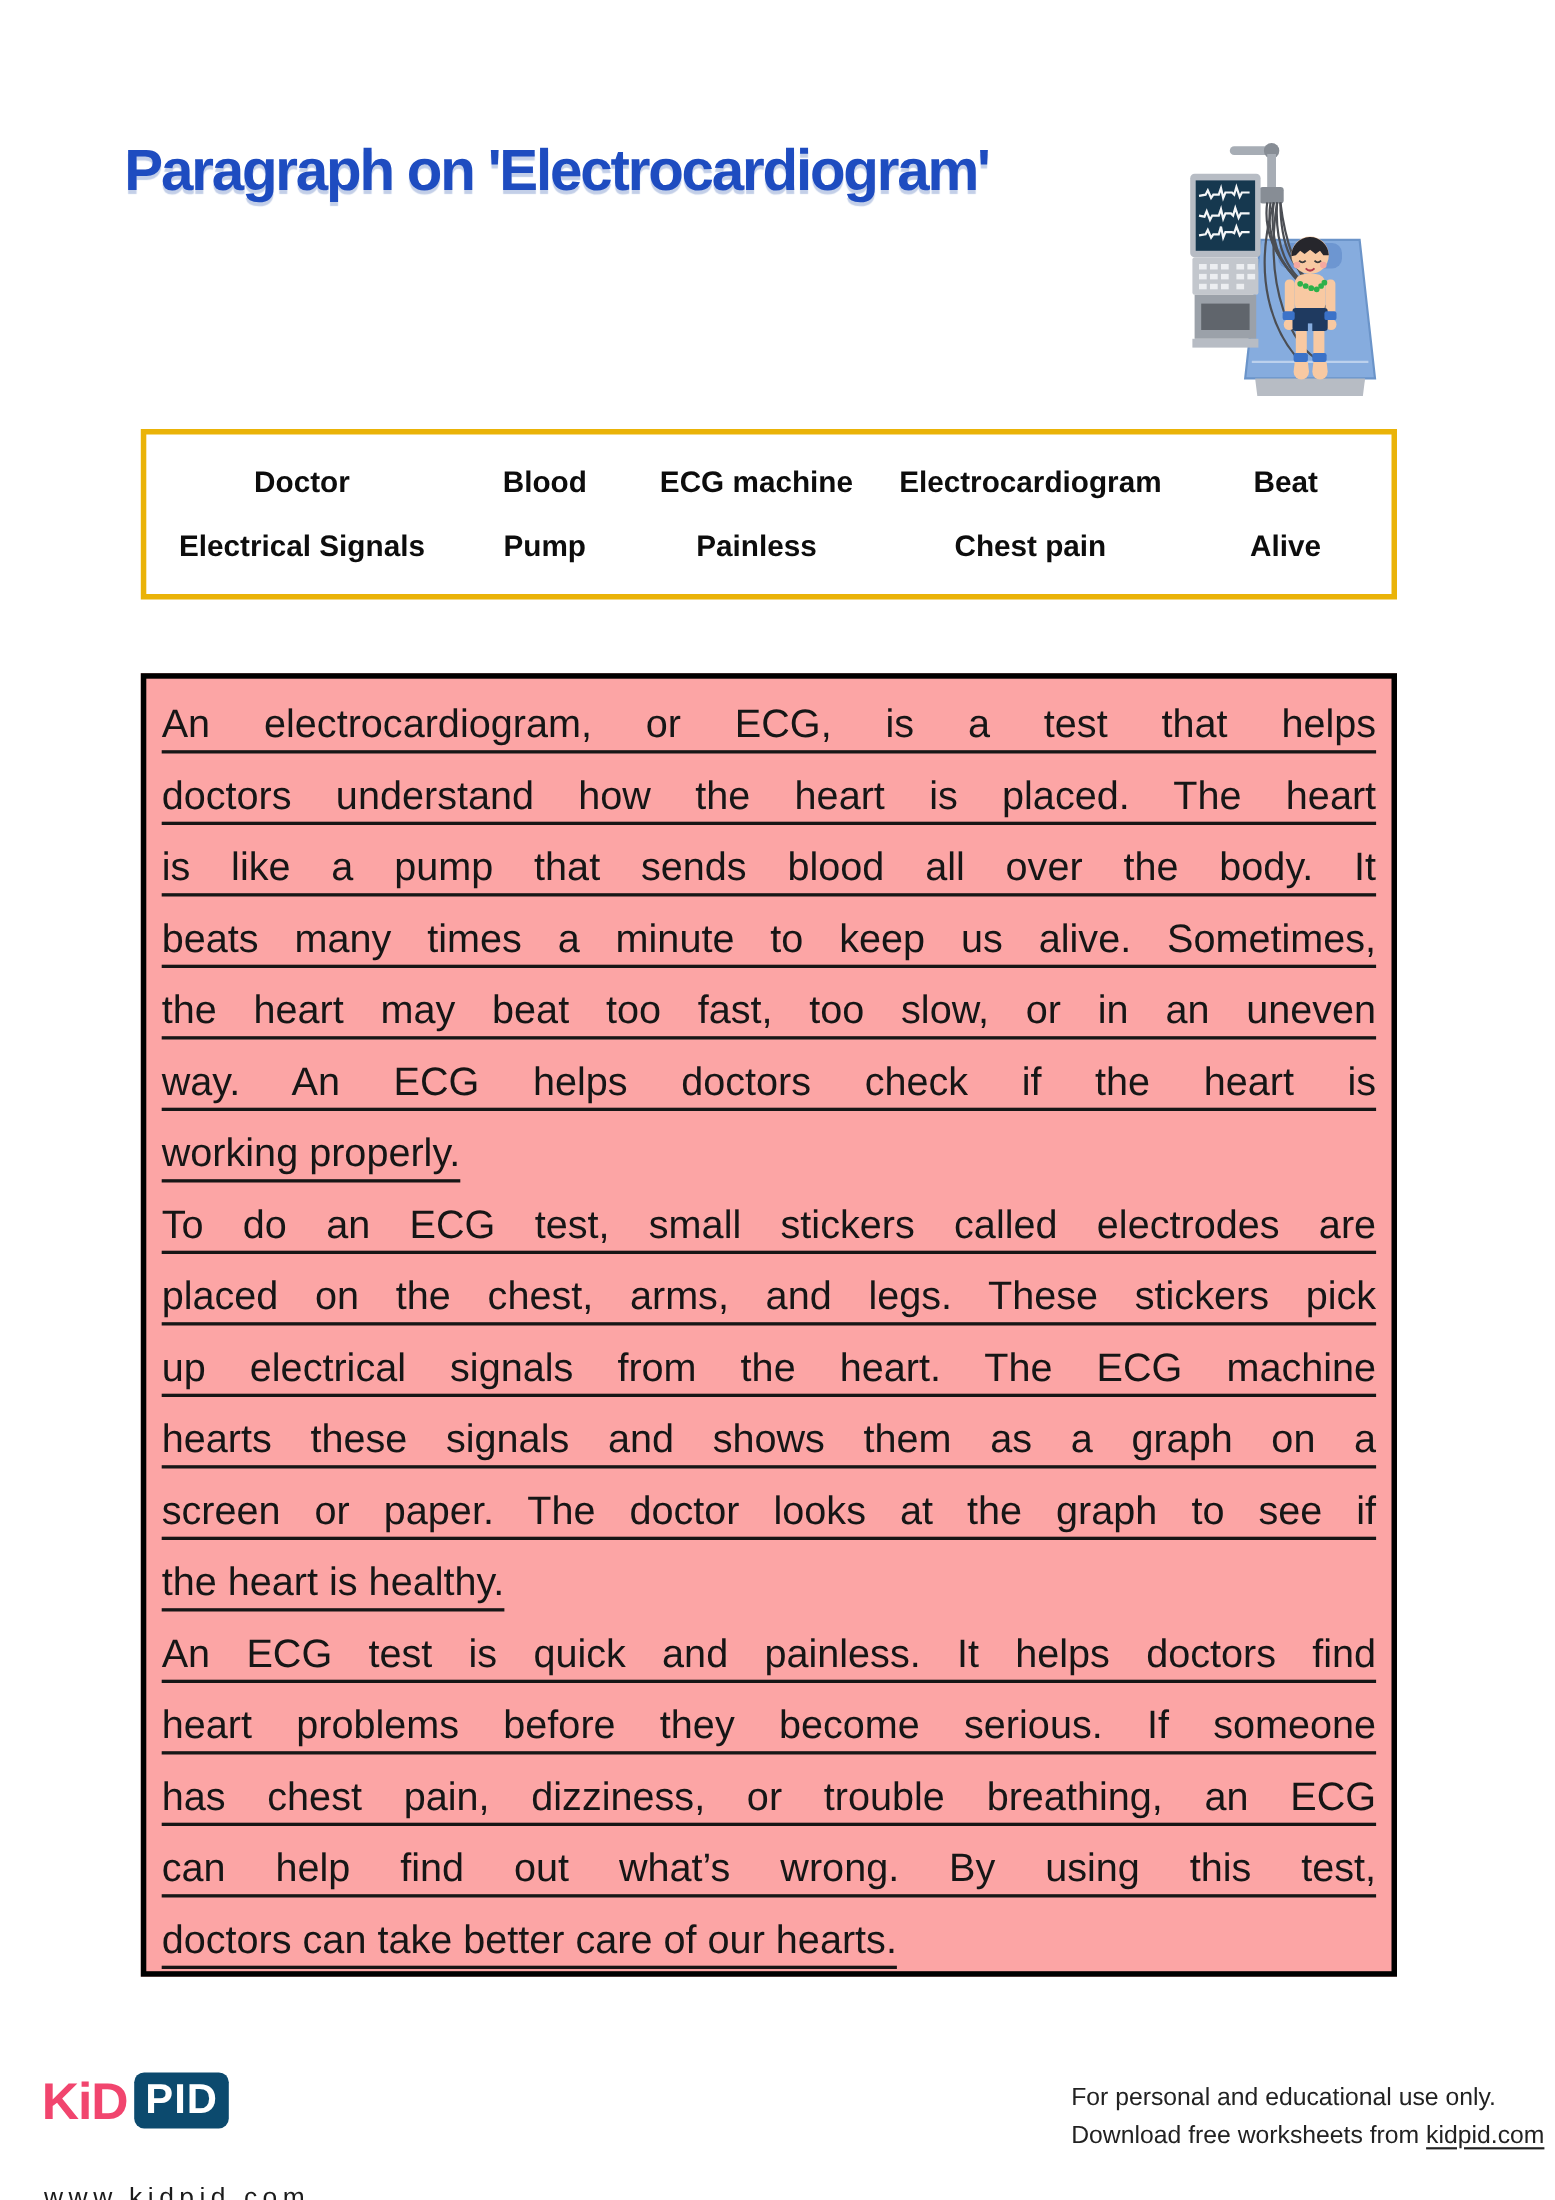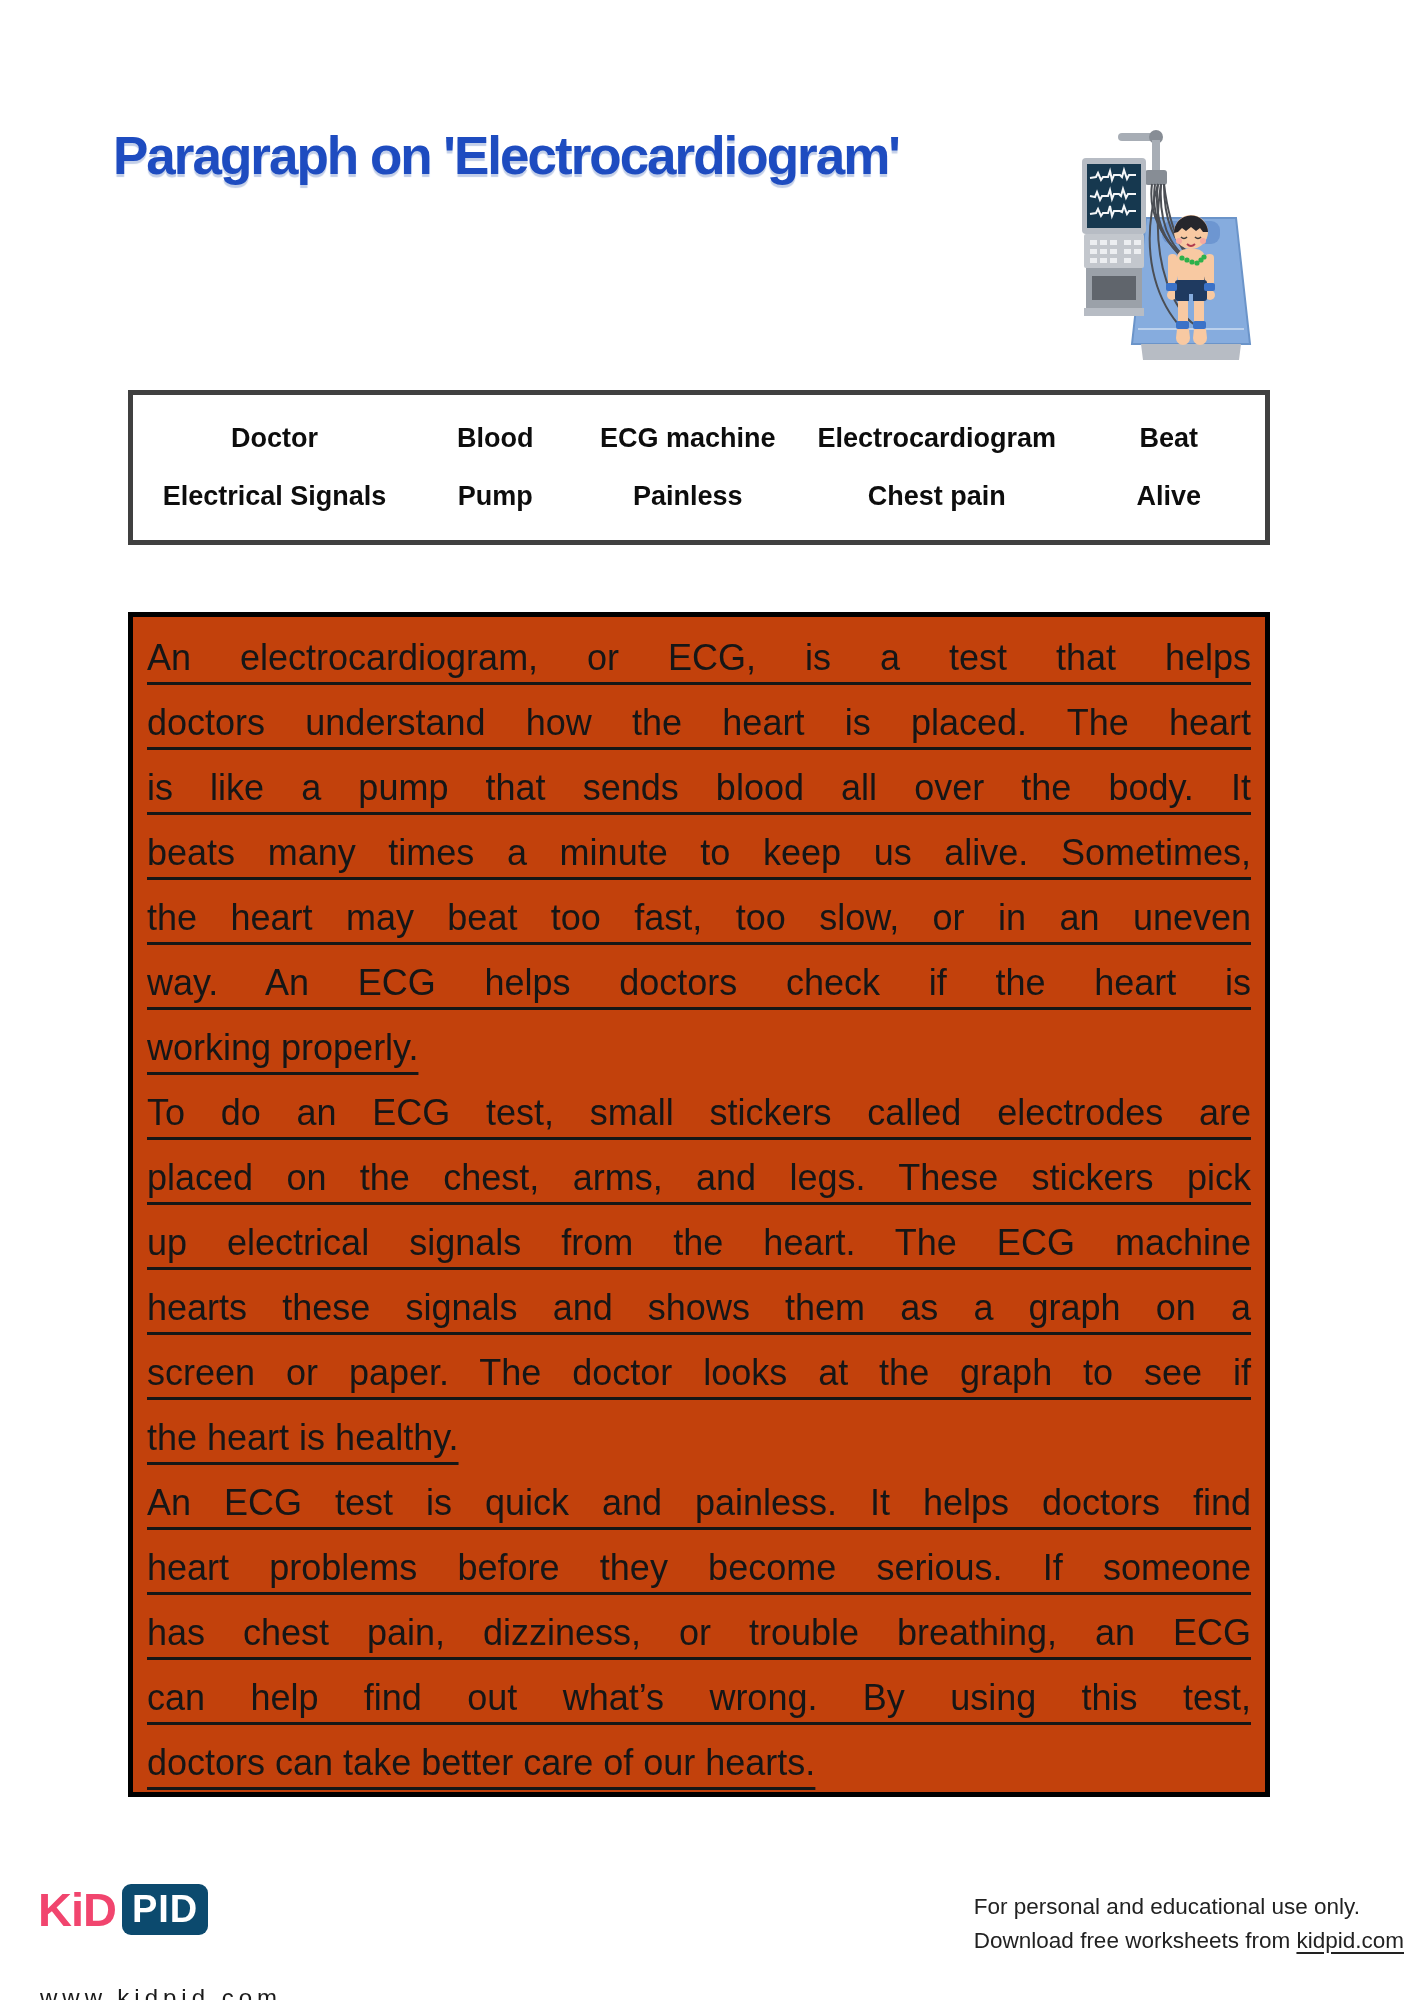--- a/index.html
+++ b/index.html
@@ -15,34 +15,34 @@
   }
   .subtitle{
     position:absolute;left:114px;top:252px;width:760px;
     font-size:25px;font-weight:bold;line-height:38px;color:#0d0d0d;
   }
   
   .illu{position:absolute;left:1078px;top:118px;width:216px;height:258px;}
   
   .vocab-box{
     position:absolute;left:128px;top:390px;width:1142px;height:155px;
-    border:5px solid #404040;box-sizing:border-box;background:#fff;
+    border:5px solid #eab308;box-sizing:border-box;background:#fff;
     display:flex;flex-direction:column;justify-content:space-evenly;
   }
   .vocab-row{
     display:grid;grid-template-columns:25% 14% 20% 24% 17%;
     align-items:center;
   }
   .vocab-cell{
     text-align:center;font-size:27px;font-weight:bold;color:#0d0d0d;white-space:nowrap;
   }
   
   .para-box{
     position:absolute;left:128px;top:612px;width:1142px;height:1185px;
-    border:5px solid #000;box-sizing:border-box;background:#c2410c;
+    border:5px solid #000;box-sizing:border-box;background:#fca5a5;
     padding:8px 14px 0 14px;
   }
   .para-line{
     font-size:36px;line-height:65px;color:#161616;white-space:nowrap;
     text-decoration:underline;text-decoration-thickness:3px;text-underline-offset:12px;
     text-align:left;
   }
   .para-line.justified{
     white-space:normal;text-align:justify;text-align-last:justify;
   }

